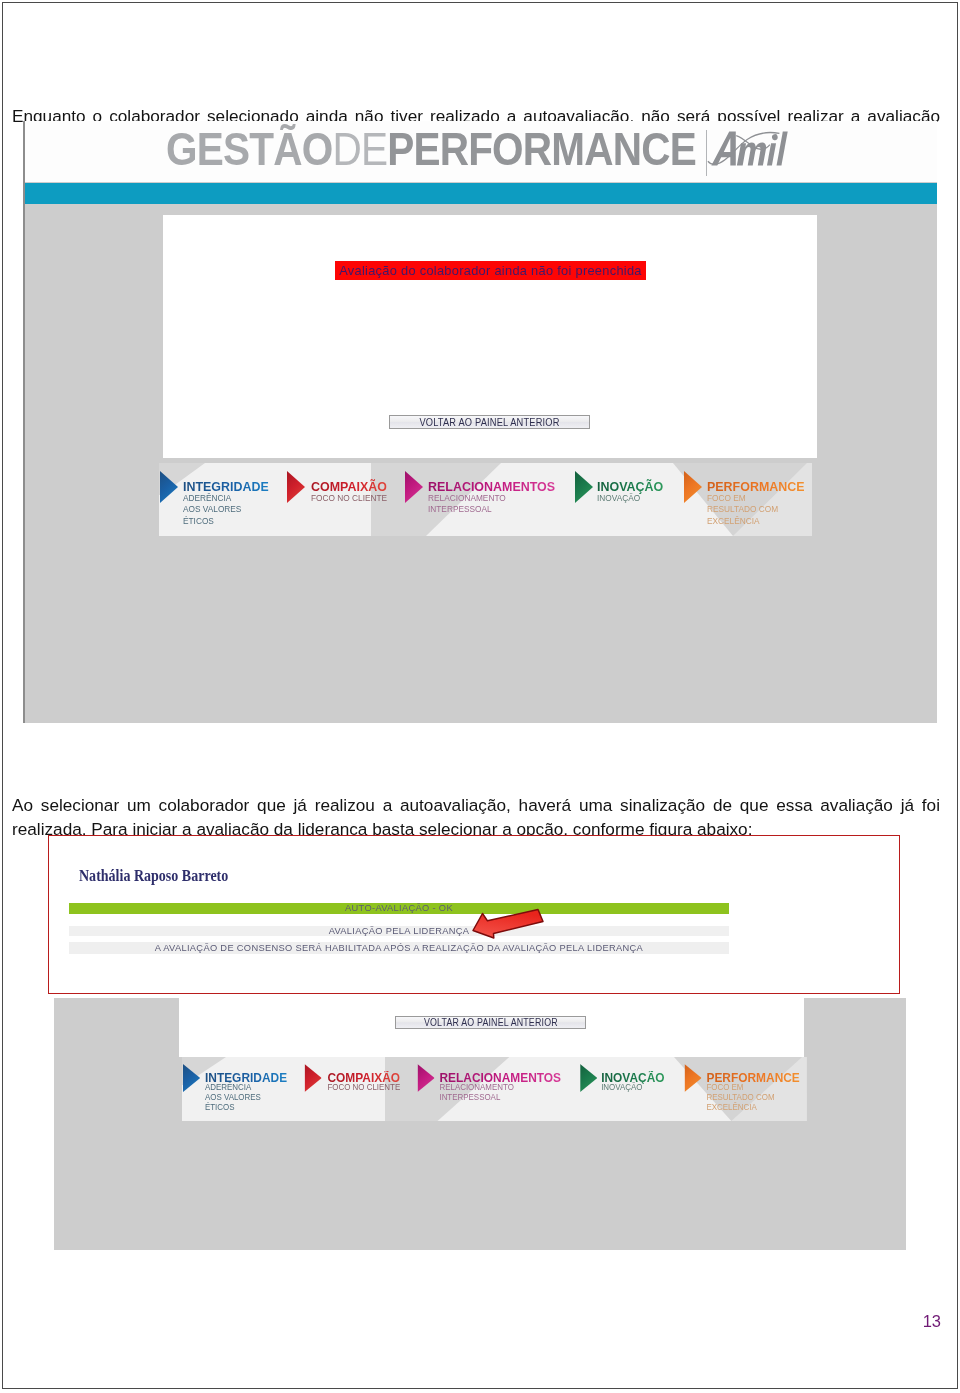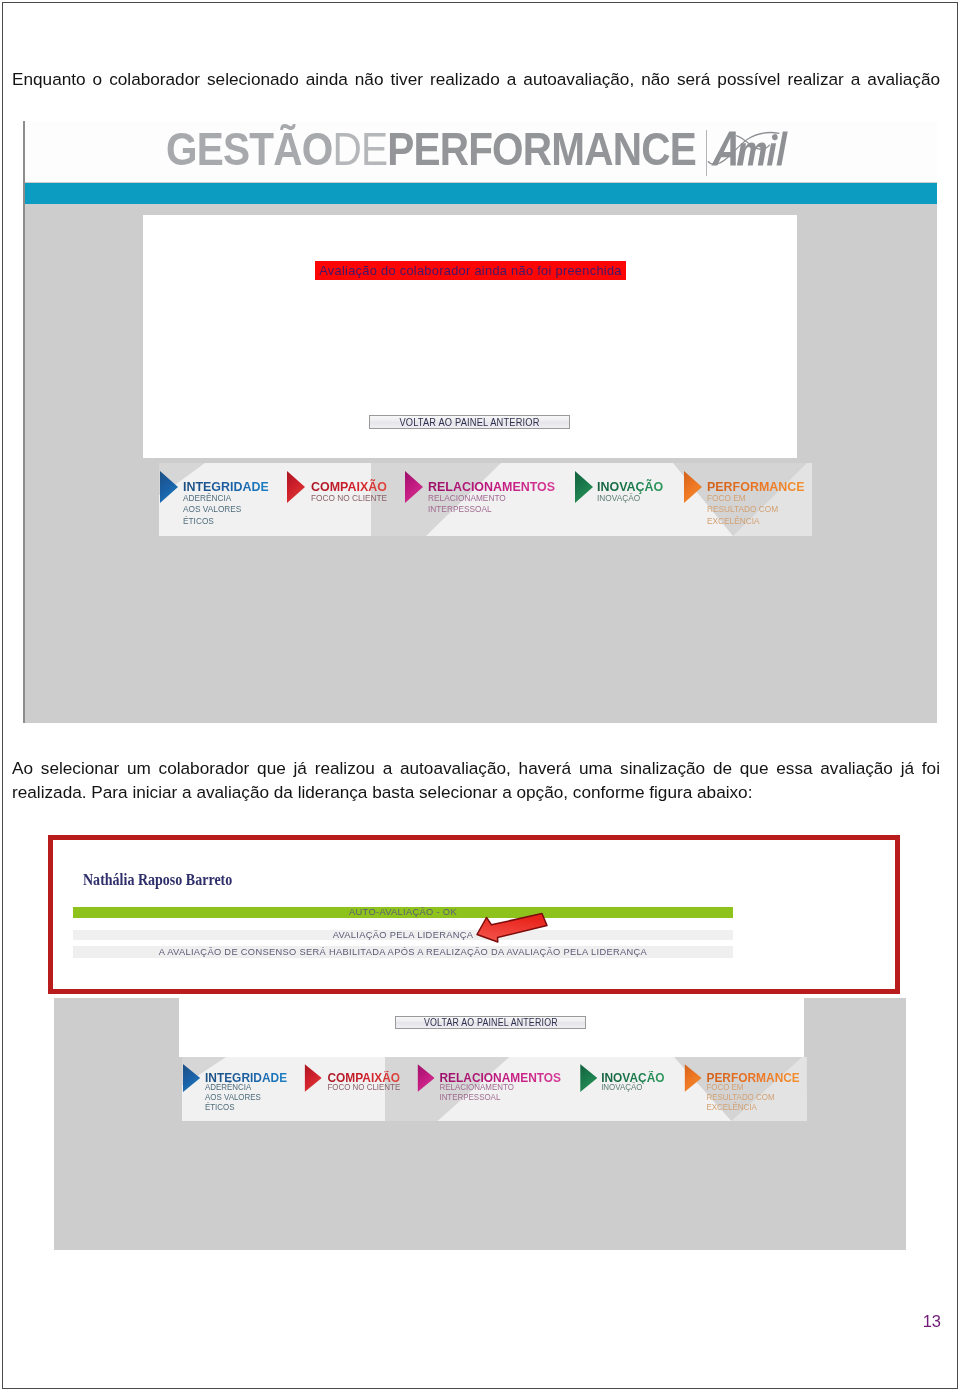--- a/index.html
+++ b/index.html
@@ -2,21 +2,21 @@
 <html><head>
 <meta charset="utf-8">
 <style>
   html,body{margin:0;padding:0;background:#fff;}
   body{width:960px;height:1393px;font-family:"Liberation Sans",sans-serif;overflow:hidden;position:relative;}
   .page{position:absolute;left:0;top:0;width:960px;height:1393px;background:#fff;}
   .pageborder{position:absolute;left:2px;top:2px;width:956px;height:1387px;border:1px solid #4a4a4a;box-sizing:border-box;pointer-events:none;}
 
   .para{position:absolute;font-size:17.2px;line-height:24px;color:#131313;width:928px;left:12px;}
   .para .ln{display:block;text-align:justify;white-space:pre-wrap;}
-  .para .ln.j{text-align-last:justify;}
+  .para .ln.j{text-align-last:justify;margin-top:37px;}
   #para1{top:67px;}
   #para2{top:756px;}
   .pageno{position:absolute;right:19px;top:1312px;font-size:16.5px;color:#701a75;}
 
   
   .shot{position:absolute;background:#cdcdcd;box-sizing:border-box;}
   #shot1{left:23px;top:121px;width:914px;height:602px;}
   #shot1::before{content:"";position:absolute;left:0;top:0;width:914px;height:1.5px;background:#8d8d8d;}
   #shot1::after{content:"";position:absolute;left:0;top:0;width:1.5px;height:602px;background:#8d8d8d;}
   .shot-head{position:absolute;left:0;top:0;width:100%;height:61px;background:#fdfdfd;}
@@ -42,30 +42,30 @@
 
   .logo-sep{position:absolute;width:1px;background:#b3b5b8;}
   .amil{position:absolute;}
 
   
   .banner{position:absolute;overflow:hidden;background:#f4f4f4;}
   .btitle{position:absolute;font-weight:bold;white-space:nowrap;font-family:"Liberation Sans",sans-serif;transform:scaleX(0.91);transform-origin:0 50%;
           -webkit-background-clip:text;background-clip:text;-webkit-text-fill-color:transparent;}
   .bsub{position:absolute;white-space:pre;font-family:"Liberation Sans",sans-serif;transform:scaleX(0.885);transform-origin:0 0;}
   .tri{position:absolute;width:0;height:0;}
-  .namebox{position:absolute;background:#fff;border:5px solid #b91c1c;box-sizing:border-box;}
+  .namebox{position:absolute;background:#fff;border:1px solid #b91c1c;box-sizing:border-box;}
   .pname{position:absolute;font-family:"Liberation Serif",serif;font-weight:bold;color:#2e2e6b;white-space:nowrap;}
   .rowbar{position:absolute;font-size:9.5px;letter-spacing:0.45px;color:#3a3a6a;text-align:center;white-space:nowrap;}
 
   
   #logo1{left:143px;top:4px;font-size:47px;line-height:47px;letter-spacing:-0.9px;transform:scaleX(0.862);}
   #sep1{left:683px;top:9px;height:46px;}
   #amil1{left:684px;top:9px;width:82px;height:37px;}
   #teal1{top:62px;}
-  #wp1{left:120px;top:94px;width:654px;height:243px;}
+  #wp1{left:140px;top:94px;width:654px;height:243px;}
   #alert1{left:172px;top:46px;width:311px;height:19px;}
   #bb1{left:226px;top:200px;width:201px;height:14px;line-height:12px;}
   #banner1{left:136px;top:342px;width:653px;height:73px;}
 
   
   #shot2top{position:absolute;left:48px;top:835px;width:851px;height:158px;}
   .s2-strip{position:absolute;left:103px;top:1px;width:490px;height:4px;background:#ccd3e2;}
   .s2-scroll{position:absolute;left:834px;top:1px;width:14px;height:156px;background:#e9e9e5;}
   .namebox{left:0;top:0;width:852px;height:159px;}
   .pname{left:30px;top:31px;font-size:16.9px;line-height:17px;transform:scaleX(0.83);transform-origin:0 0;}

